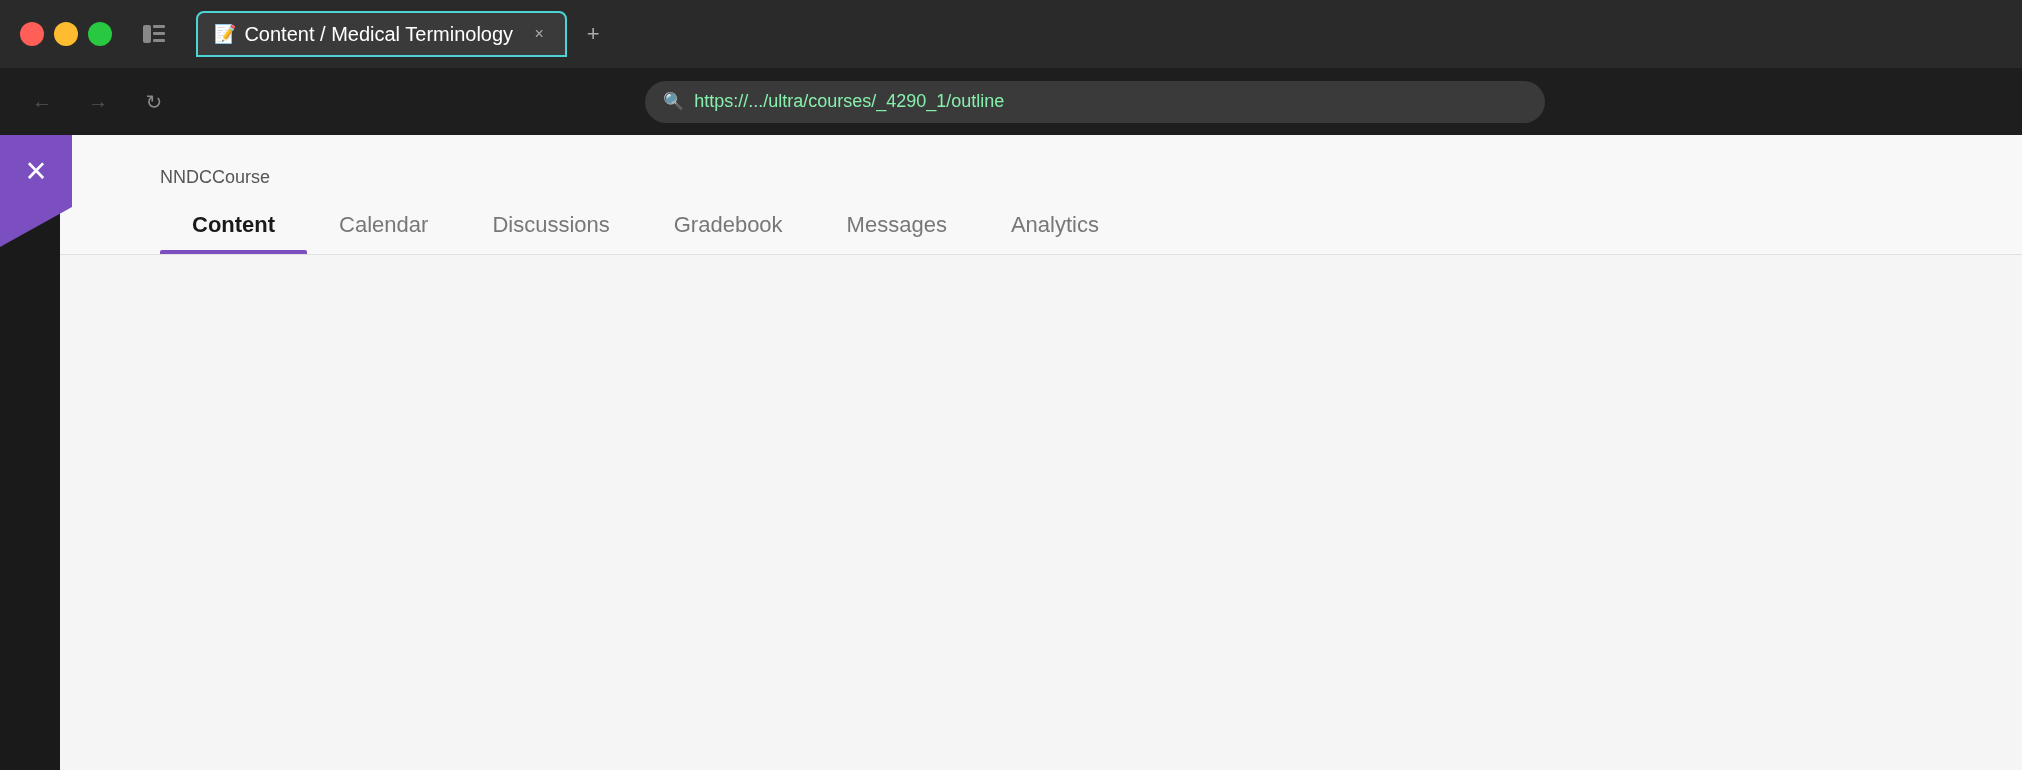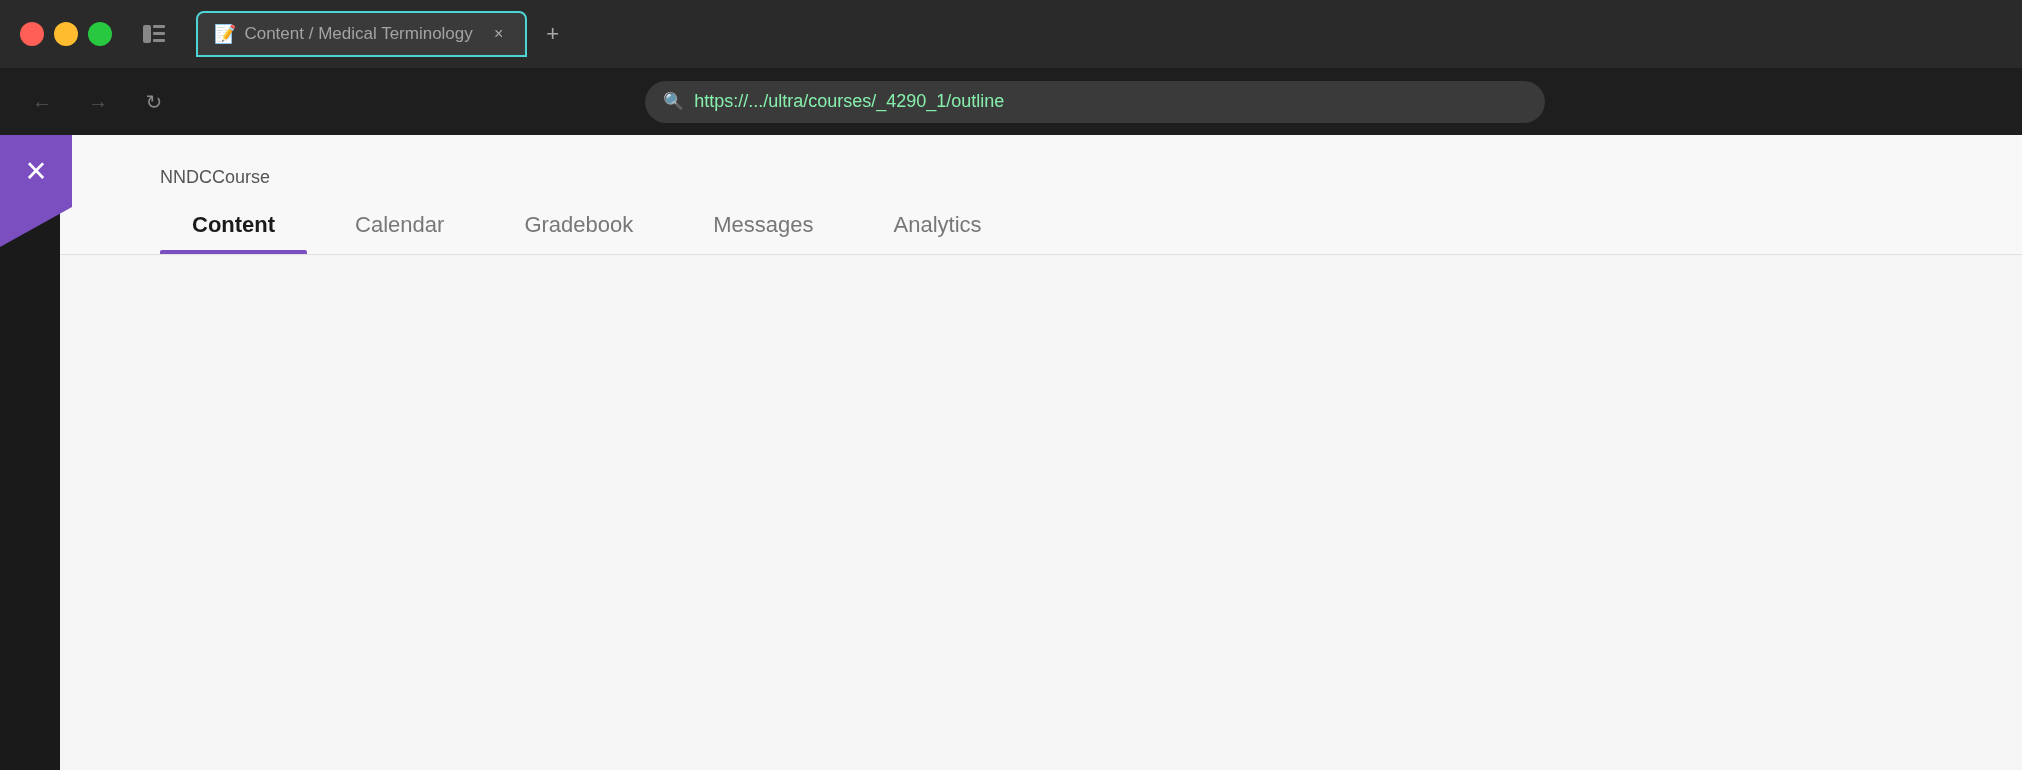--- a/index.html
+++ b/index.html
@@ -35,21 +35,21 @@
       background: #3a3a3a;
       border: 2px solid #4dd4d4;
       border-radius: 8px 8px 0 0;
       padding: 8px 16px;
       display: flex; align-items: center; gap: 8px;
       height: 46px;
       cursor: pointer;
       min-width: 300px;
     }
     .tab-icon { font-size: 18px; }
-    .tab-label { color: #a3a3a3; font-size: 17px; font-weight: 400; }
+    .tab-label { color: #ffffff; font-size: 20px; font-weight: 400; }
     .tab-close {
       color: #aaa; font-size: 16px; cursor: pointer; margin-left: 8px;
       display: flex; align-items: center; justify-content: center;
       width: 20px; height: 20px; border-radius: 50%;
     }
 
     .tab-new {
       color: #aaa; font-size: 22px; cursor: pointer;
       width: 36px; height: 36px; display: flex; align-items: center; justify-content: center;
       border-radius: 50%;
@@ -158,21 +158,21 @@
       font-size: 68px;
       color: #1a1a1a;
       font-weight: 700;
       font-family: Georgia, 'Times New Roman', serif;
       line-height: 1.1;
       margin-bottom: 24px;
     }
 
     
     .course-tabs {
-      display: flex; gap: 16px;
+      display: flex; gap: 0;
       align-items: flex-end;
     }
     .course-tab {
       padding: 16px 32px;
       font-size: 22px;
       color: #777;
       cursor: pointer;
       position: relative;
       font-weight: 400;
     }
@@ -247,19 +247,20 @@
   <div class="close-btn"></div>
   <div class="close-btn-triangle"></div>
 
   <div class="main-area">
     <div class="course-header">
       <div class="course-name">NNDCCourse</div>
 
       <nav class="course-tabs">
         <div class="course-tab active">Content</div>
         <div class="course-tab">Calendar</div>
+        <div class="course-tab">Discussions</div>
         <div class="course-tab">Gradebook</div>
         <div class="course-tab">Messages</div>
         <div class="course-tab">Analytics</div>
       </nav>
     </div>
   </div>
 </div>
 
 </body></html>

